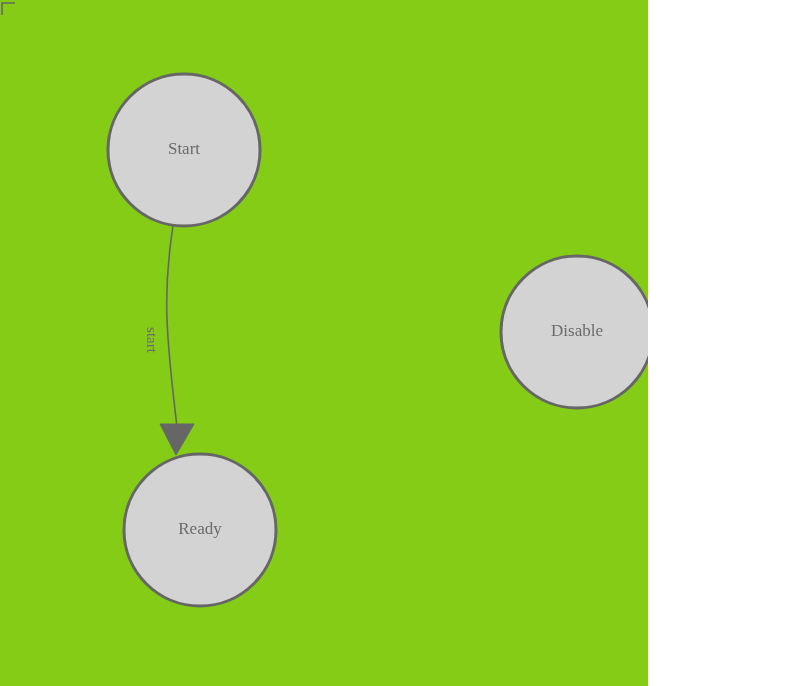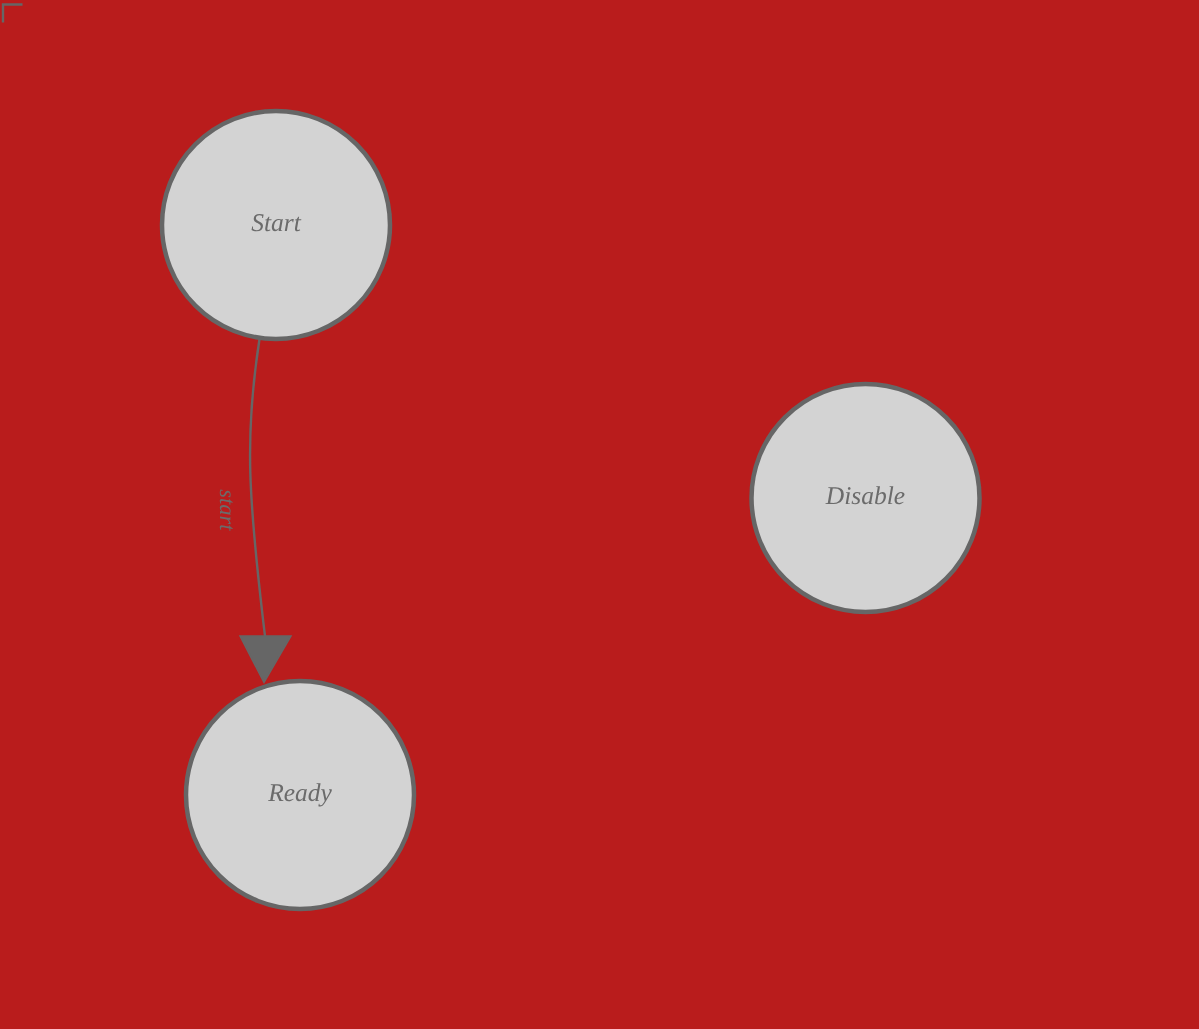--- a/index.html
+++ b/index.html
@@ -6,25 +6,24 @@
   html, body {
     margin: 0;
     padding: 0;
     background: #ffffff;
   }
   body {
     font-family: "Liberation Serif", "DejaVu Serif", serif;
   }
   #canvas {
     position: relative;
-    width: 799px;
+    width: 648px;
     height: 686px;
-    background: #b91c1c;
+    background: #84cc16;
     overflow: hidden;
-    font-style: italic;
   }
   #diagram-svg {
     position: absolute;
     top: 0;
     left: 0;
     width: 799px;
     height: 686px;
   }
   .node-label {
     font-family: "Liberation Serif", "DejaVu Serif", serif;

